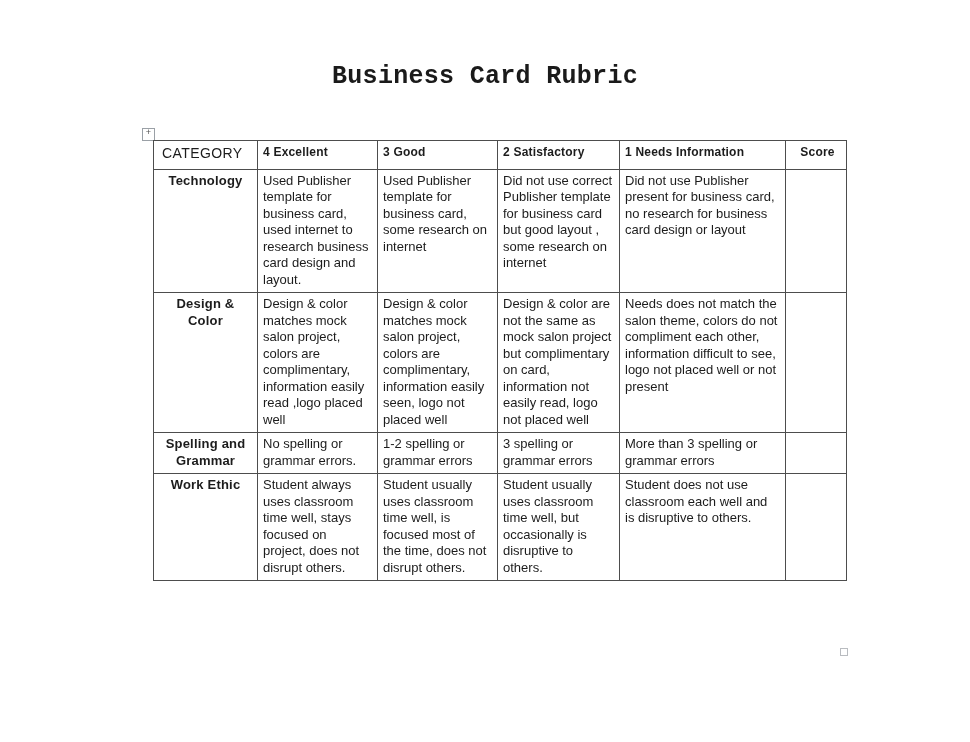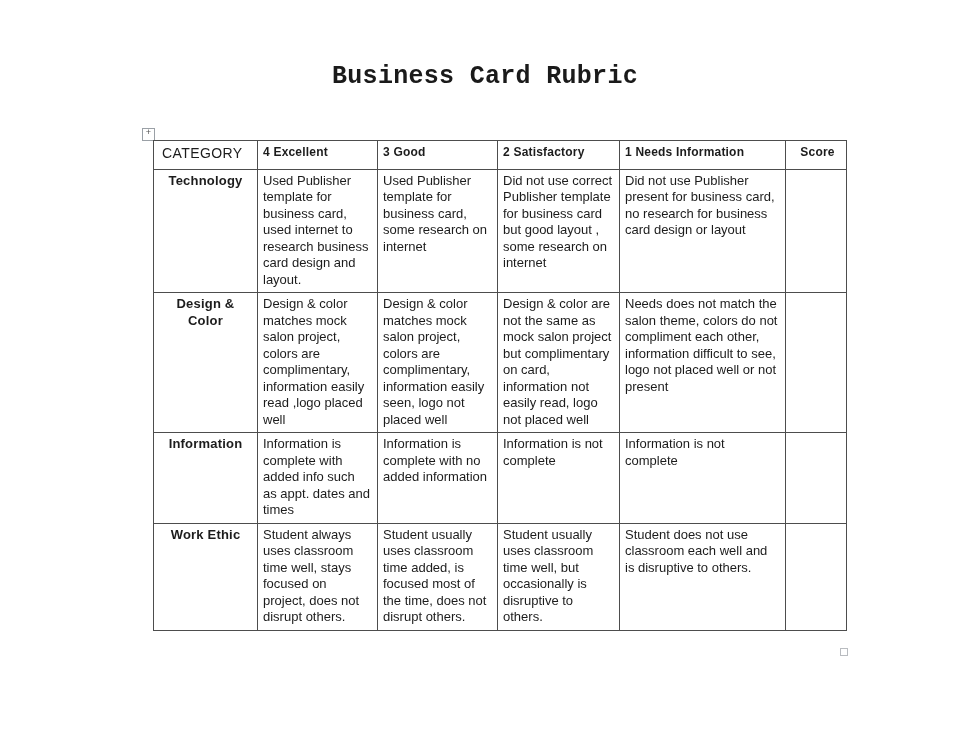--- a/index.html
+++ b/index.html
@@ -189,32 +189,32 @@
       </tr>
       <tr>
         <td class="category">Design &amp; Color</td>
         <td>Design &amp; color matches mock salon project, colors are complimentary, information easily read ,logo placed well</td>
         <td>Design &amp; color matches mock salon project, colors are complimentary, information easily seen, logo not placed well</td>
         <td>Design  &amp; color are not the same as mock salon project but complimentary on card,  information not easily read, logo not placed well</td>
         <td>Needs does not match the salon theme, colors do not compliment each other, information difficult to see, logo not placed well or not present</td>
         <td class="score-cell"></td>
       </tr>
       <tr>
-        <td class="category">Information</td>
-        <td>Information is complete with added info such as appt. dates and times</td>
-        <td>Information is complete with no added information</td>
-        <td>Information is not complete</td>
-        <td>Information is not complete</td>
+        <td class="category">Spelling and Grammar</td>
+        <td>No spelling or grammar errors.</td>
+        <td>1-2 spelling or grammar errors</td>
+        <td>3 spelling or grammar errors</td>
+        <td>More than 3 spelling or grammar errors</td>
         <td class="score-cell"></td>
       </tr>
       <tr>
         <td class="category">Work Ethic</td>
         <td>Student always uses classroom time well, stays focused on project, does not disrupt others.</td>
         <td>
-          <span>Student usually uses classroom time added, is focused most of the time, </span><span class="underlined">does</span><span> not disrupt others.</span>
+          <span>Student usually uses classroom time well, is focused most of the time, </span><span class="underlined">does</span><span> not disrupt others.</span>
         </td>
         <td>Student usually uses classroom time well, but occasionally is disruptive to others.</td>
         <td>Student does not use classroom each well and is disruptive to others.</td>
         <td class="score-cell"></td>
       </tr>
     </tbody>
   </table>
 
   <div class="corner-mark"></div>
 

